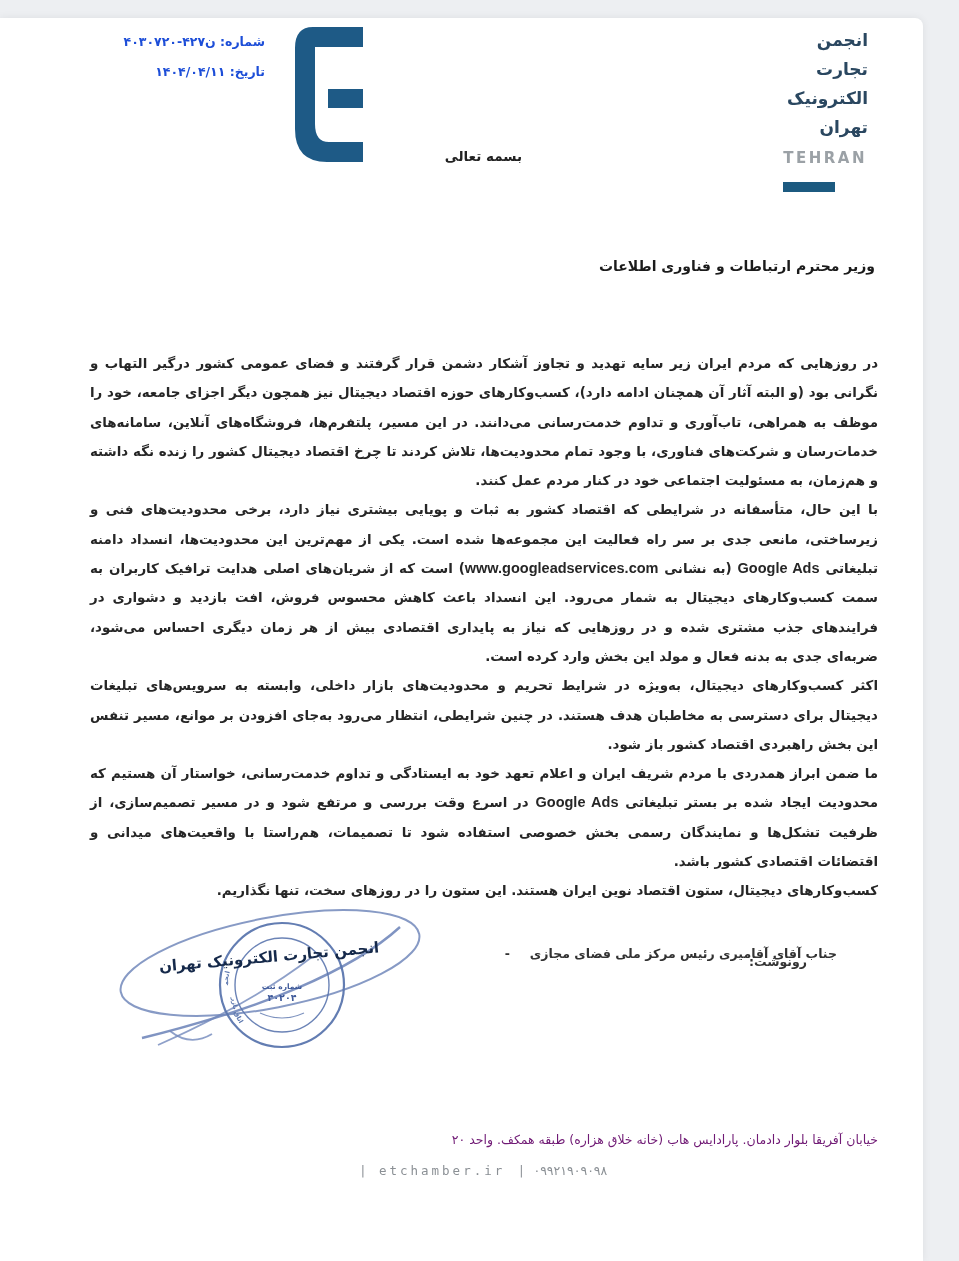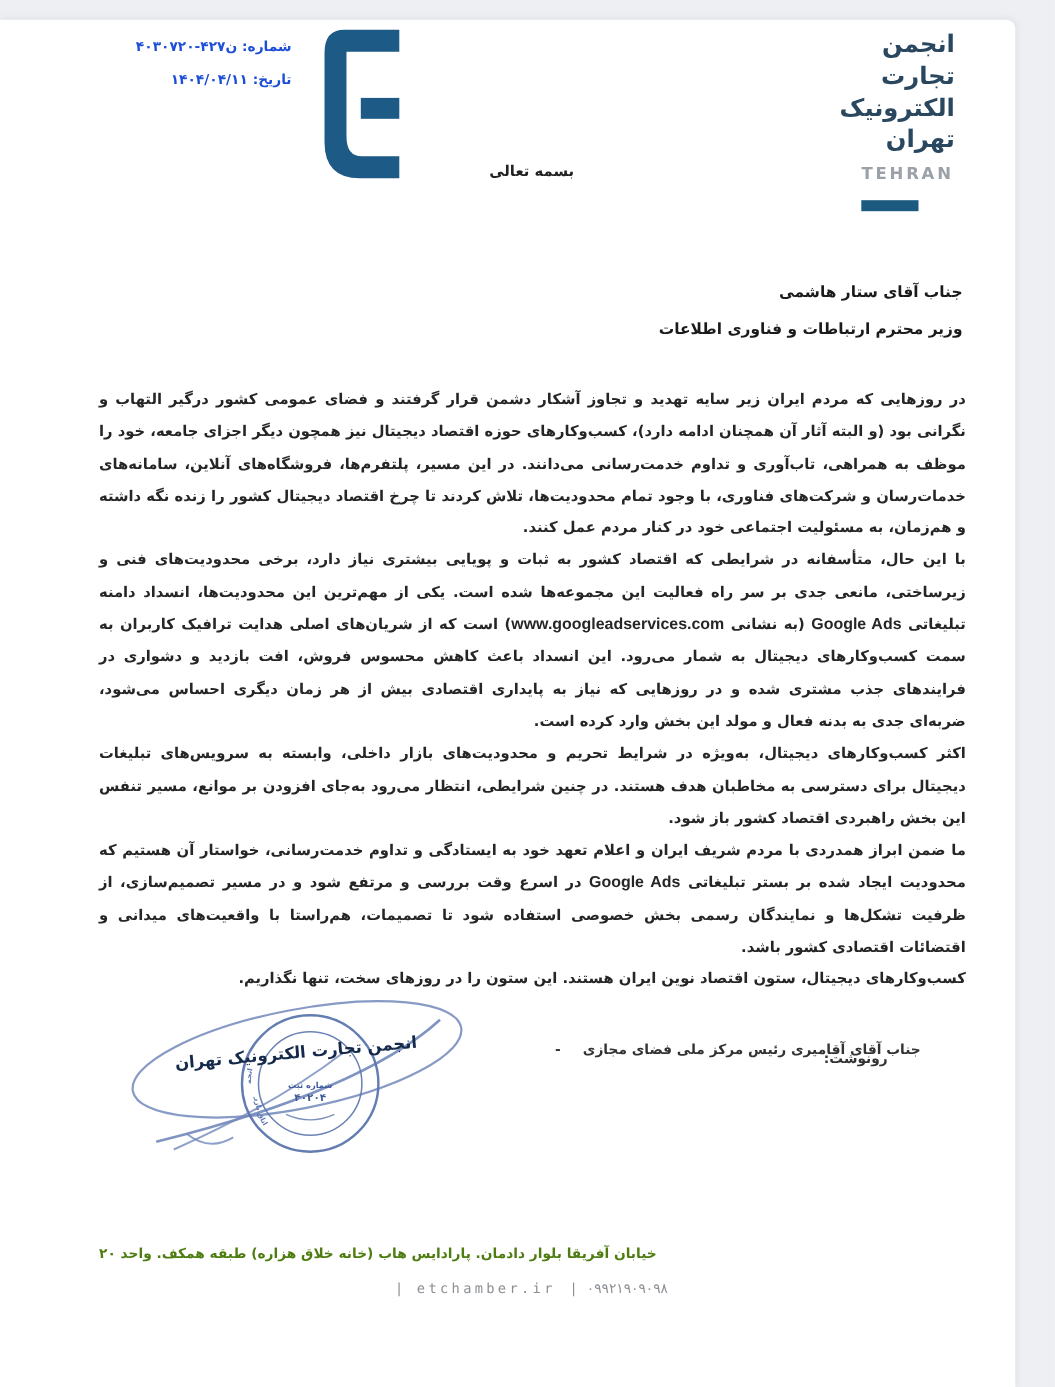--- a/index.html
+++ b/index.html
@@ -9,21 +9,21 @@
     font-family:"DejaVu Sans", sans-serif;
   }
   .paper{
     position:absolute;left:0;top:18px;width:923px;height:1243px;
     background:#ffffff;border-top-right-radius:8px;
     box-shadow:0 0 8px rgba(0,0,0,0.07);
   }
   
   .org-fa{
     position:absolute;top:26px;right:91px;direction:rtl;text-align:right;
-    color:#2a4760;font-weight:bold;font-size:22px;line-height:29px;margin-left:20px;
+    color:#2a4760;font-weight:bold;font-size:17px;line-height:29px;margin-left:20px;
   }
   .org-en{
     position:absolute;top:149px;right:92px;
     color:#9ba1a6;font-weight:bold;font-size:15px;letter-spacing:2.5px;
   }
   .org-bar{position:absolute;left:783px;top:182px;width:52px;height:10px;background:#1c5a80;}
   .meta{
     position:absolute;top:34px;right:694px;direction:rtl;text-align:right;
     font-weight:bold;font-size:12.5px;color:#1d4ed8;
   }
@@ -49,22 +49,22 @@
     position:absolute;left:138px;top:948px;width:262px;text-align:center;direction:rtl;
     font-weight:bold;font-size:15px;color:#15294a;transform:rotate(-5deg);white-space:nowrap;
   }
   
   .cc-label{position:absolute;top:954px;right:152px;direction:rtl;font-size:12.5px;font-weight:bold;color:#333;}
   .cc-items{position:absolute;top:946px;right:122px;direction:rtl;font-size:12.5px;font-weight:bold;color:#333;}
   .cc-items .cc-item{white-space:nowrap;}
   .cc-items .dash{margin-right:20px;display:inline-block;}
   
   .footer-address{
-    position:absolute;top:1132px;left:90px;width:788px;text-align:left;direction:rtl;
-    font-size:12.5px;font-weight:bold;color:#4d7c0f;
+    position:absolute;top:1132px;left:90px;width:788px;text-align:right;direction:rtl;
+    font-size:12.5px;font-weight:normal;color:#701a75;
   }
   .footer-contact{
     position:absolute;top:1163px;left:90px;width:788px;text-align:center;direction:ltr;
     color:#8b9095;font-size:12.5px;
   }
   .footer-contact .site{font-family:"DejaVu Sans Mono", monospace;letter-spacing:3px;margin:0 10px;}
   .footer-contact .phone{margin-left:6px;letter-spacing:1px;}
 </style>
 </head>
 <body>
@@ -94,21 +94,20 @@
 <div class="elogo">
   <svg width="72" height="142" viewBox="0 0 72 142">
     <path d="M 70,3 L 20,3 Q 2,3 2,24 L 2,105 Q 2,138 34,138 L 70,138 L 70,118 L 36,118 Q 22,118 22,100 L 22,23 L 70,23 Z" fill="#1e5a86"></path>
     <rect x="35" y="65" width="35" height="19" fill="#1e5a86"></rect>
   </svg>
 </div>
 
 <div class="bismillah">بسمه تعالی</div>
 
 <div class="recipient">
-  <div>جناب آقای ستار هاشمی</div>
   <div>وزیر محترم ارتباطات و فناوری اطلاعات</div>
 </div>
 
 <div class="body-text">
   <span><p>در روزهایی که مردم ایران زیر سایه تهدید و تجاوز آشکار دشمن قرار گرفتند و فضای عمومی کشور درگیر التهاب و نگرانی بود (و البته آثار آن همچنان ادامه دارد)، کسب‌وکارهای حوزه اقتصاد دیجیتال نیز همچون دیگر اجزای جامعه، خود را موظف به همراهی، تاب‌آوری و تداوم خدمت‌رسانی می‌دانند. در این مسیر، پلتفرم‌ها، فروشگاه‌های آنلاین، سامانه‌های خدمات‌رسان و شرکت‌های فناوری، با وجود تمام محدودیت‌ها، تلاش کردند تا چرخ اقتصاد دیجیتال کشور را زنده نگه داشته و هم‌زمان، به مسئولیت اجتماعی خود در کنار مردم عمل کنند.</p><p>با این حال، متأسفانه در شرایطی که اقتصاد کشور به ثبات و پویایی بیشتری نیاز دارد، برخی محدودیت‌های فنی و زیرساختی، مانعی جدی بر سر راه فعالیت این مجموعه‌ها شده است. یکی از مهم‌ترین این محدودیت‌ها، انسداد دامنه تبلیغاتی <span class="latin">Google Ads</span> (به نشانی <span class="latin">www.googleadservices.com</span>) است که از شریان‌های اصلی هدایت ترافیک کاربران به سمت کسب‌وکارهای دیجیتال به شمار می‌رود. این انسداد باعث کاهش محسوس فروش، افت بازدید و دشواری در فرایندهای جذب مشتری شده و در روزهایی که نیاز به پایداری اقتصادی بیش از هر زمان دیگری احساس می‌شود، ضربه‌ای جدی به بدنه فعال و مولد این بخش وارد کرده است.</p><p>اکثر کسب‌وکارهای دیجیتال، به‌ویژه در شرایط تحریم و محدودیت‌های بازار داخلی، وابسته به سرویس‌های تبلیغات دیجیتال برای دسترسی به مخاطبان هدف هستند. در چنین شرایطی، انتظار می‌رود به‌جای افزودن بر موانع، مسیر تنفس این بخش راهبردی اقتصاد کشور باز شود.</p><p>ما ضمن ابراز همدردی با مردم شریف ایران و اعلام تعهد خود به ایستادگی و تداوم خدمت‌رسانی، خواستار آن هستیم که محدودیت ایجاد شده بر بستر تبلیغاتی <span class="latin">Google Ads</span> در اسرع وقت بررسی و مرتفع شود و در مسیر تصمیم‌سازی، از ظرفیت تشکل‌ها و نمایندگان رسمی بخش خصوصی استفاده شود تا تصمیمات، هم‌راستا با واقعیت‌های میدانی و اقتضائات اقتصادی کشور باشد.</p><p>کسب‌وکارهای دیجیتال، ستون اقتصاد نوین ایران هستند. این ستون را در روزهای سخت، تنها نگذاریم.</p></span>
 </div>
 
 <svg class="stamp-svg" width="340" height="165" viewBox="0 0 340 165">
   <defs>
     <path id="ringTop" d="M 128,80 A 54,54 0 0 1 236,80"></path>

